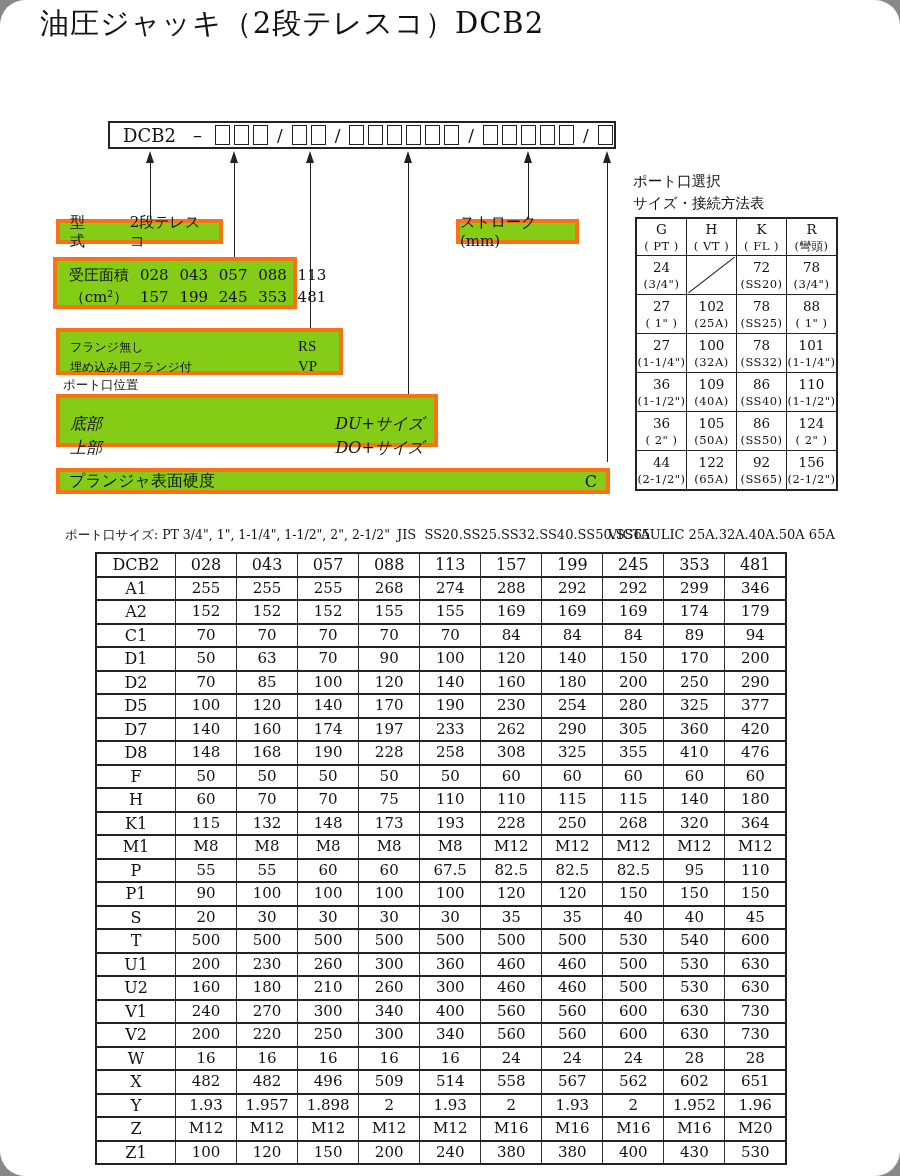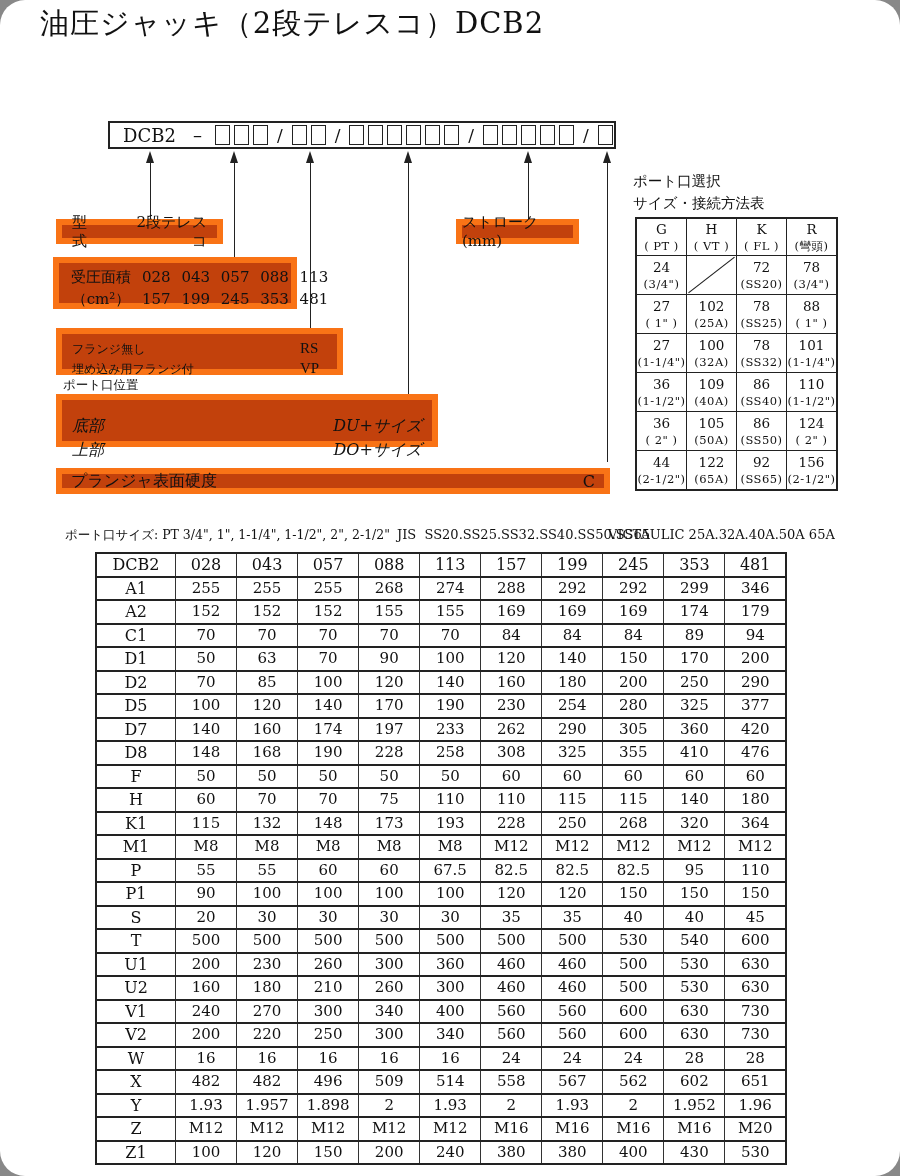--- a/index.html
+++ b/index.html
@@ -24,23 +24,23 @@
   .sq{width:13px;height:18px;border:1px solid #222;margin-right:4px;flex:none;}
   .slash{margin:0 9px 0 5px;font-size:17px;}
   
   .vline{position:absolute;width:1px;background:#222;}
   .vline .ah{
     position:absolute;left:-4px;top:-12px;width:0;height:0;
     border-left:4px solid transparent;border-right:4px solid transparent;
     border-bottom:12px solid #222;
   }
   
-  .box{position:absolute;border:6px solid #f97316;box-sizing:border-box;background:#c2410c;}
+  .box{position:absolute;border:4px solid #f97316;box-sizing:border-box;background:#84cc16;}
   .type-box{left:56px;top:219px;width:167px;height:25px;display:flex;align-items:center;padding:0 10px;font-size:15px;}
-  .type-value{margin-left:32px;text-align:right;}
+  .type-value{margin-left:32px;}
   .stroke-box{left:456px;top:219px;width:123px;height:25px;display:flex;align-items:center;justify-content:center;font-size:15px;}
   .area-box{left:53px;top:257px;width:244px;height:52px;padding:3px 5px;font-size:15px;}
   .area-row{display:flex;line-height:22px;}
   .area-label{width:74px;text-align:center;flex:none;}
   .area-vals{word-spacing:6px;margin-left:4px;white-space:pre;}
   .flange-box{left:56px;top:328px;width:287px;height:47px;padding:4px 10px;font-family:Liberation Serif, serif;}
   .f-row{position:relative;height:20px;line-height:20px;}
   .f-label{font-size:12px;}
   .f-code{position:absolute;left:228px;top:0;font-size:15px;}
   .portpos-title{position:absolute;left:63px;top:377px;font-size:12.5px;}

